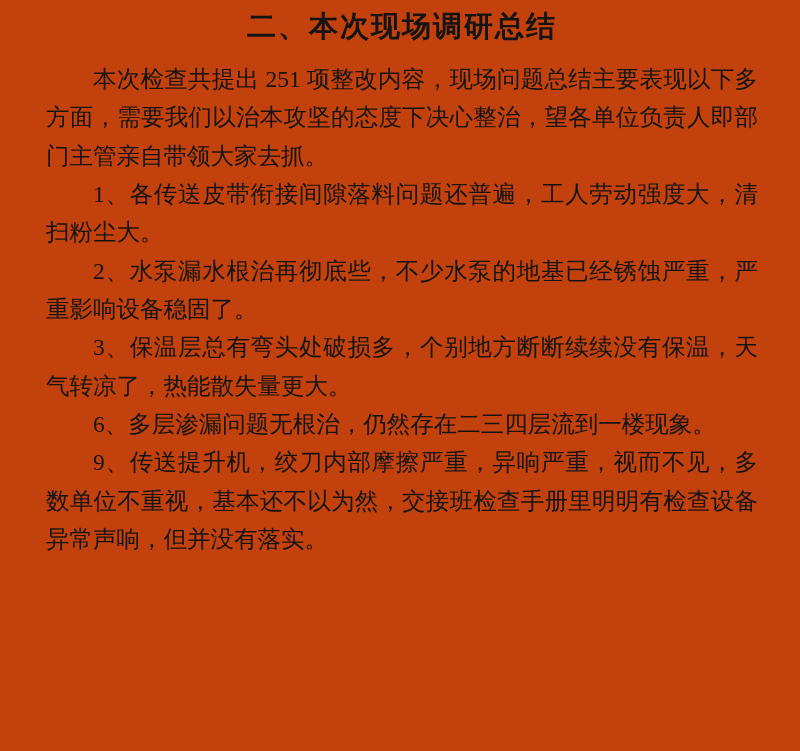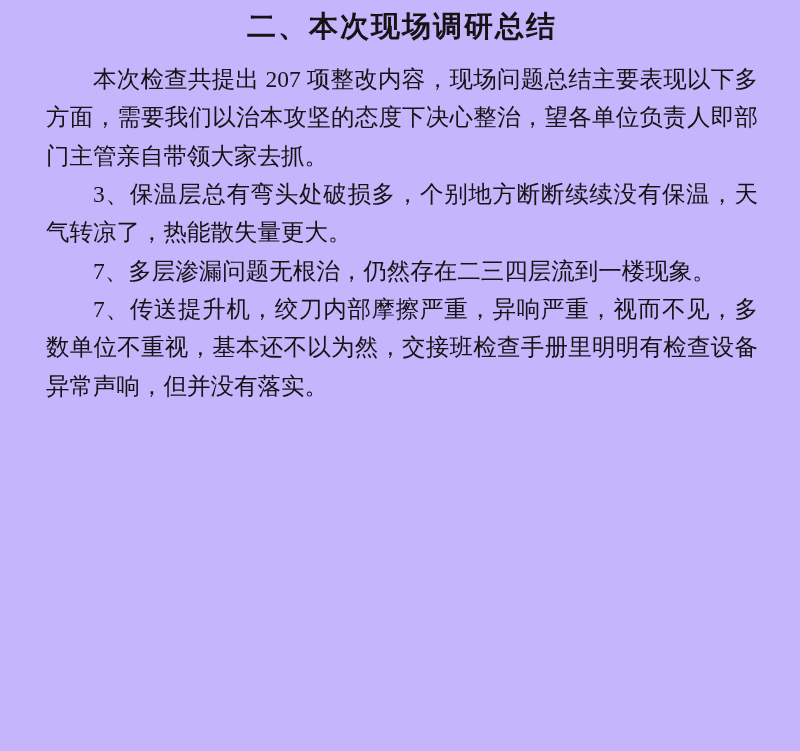--- a/index.html
+++ b/index.html
@@ -5,21 +5,21 @@
   html, body {
     margin: 0;
     padding: 0;
     background: #ffffff;
   }
   .page {
     position: relative;
     width: 800px;
     height: 751px;
     box-sizing: border-box;
-    background: #c4b5fd;
+    background: #c2410c;
     color: #141414;
     font-family: "Liberation Serif", "DejaVu Serif", serif;
     padding: 6px 42px 12px 46px;
     overflow: hidden;
   }
   .doc-title {
     margin: 0;
     font-size: 29px;
     line-height: 40px;
     font-weight: 700;
@@ -39,26 +39,28 @@
     word-break: break-all;
   }
 </style>
 </head>
 <body>
 
 <div class="page">
   <h1 class="doc-title">二、本次现场调研总结</h1>
 
   <div class="doc-body">
-    <p class="para">本次检查共提出 207 项整改内容，现场问题总结主要表现以下多方面，需要我们以治本攻坚的态度下决心整治，望各单位负责人即部门主管亲自带领大家去抓。</p>
+    <p class="para">本次检查共提出 251 项整改内容，现场问题总结主要表现以下多方面，需要我们以治本攻坚的态度下决心整治，望各单位负责人即部门主管亲自带领大家去抓。</p>
 
+    <p class="para">1、各传送皮带衔接间隙落料问题还普遍，工人劳动强度大，清扫粉尘大。</p>
 
+    <p class="para">2、水泵漏水根治再彻底些，不少水泵的地基已经锈蚀严重，严重影响设备稳固了。</p>
 
     <p class="para">3、保温层总有弯头处破损多，个别地方断断续续没有保温，天气转凉了，热能散失量更大。</p>
 
-    <p class="para">7、多层渗漏问题无根治，仍然存在二三四层流到一楼现象。</p>
+    <p class="para">6、多层渗漏问题无根治，仍然存在二三四层流到一楼现象。</p>
 
 
 
 
-    <p class="para">7、传送提升机，绞刀内部摩擦严重，异响严重，视而不见，多数单位不重视，基本还不以为然，交接班检查手册里明明有检查设备异常声响，但并没有落实。</p>
+    <p class="para">9、传送提升机，绞刀内部摩擦严重，异响严重，视而不见，多数单位不重视，基本还不以为然，交接班检查手册里明明有检查设备异常声响，但并没有落实。</p>
   </div>
 </div>
 
 </body></html>

